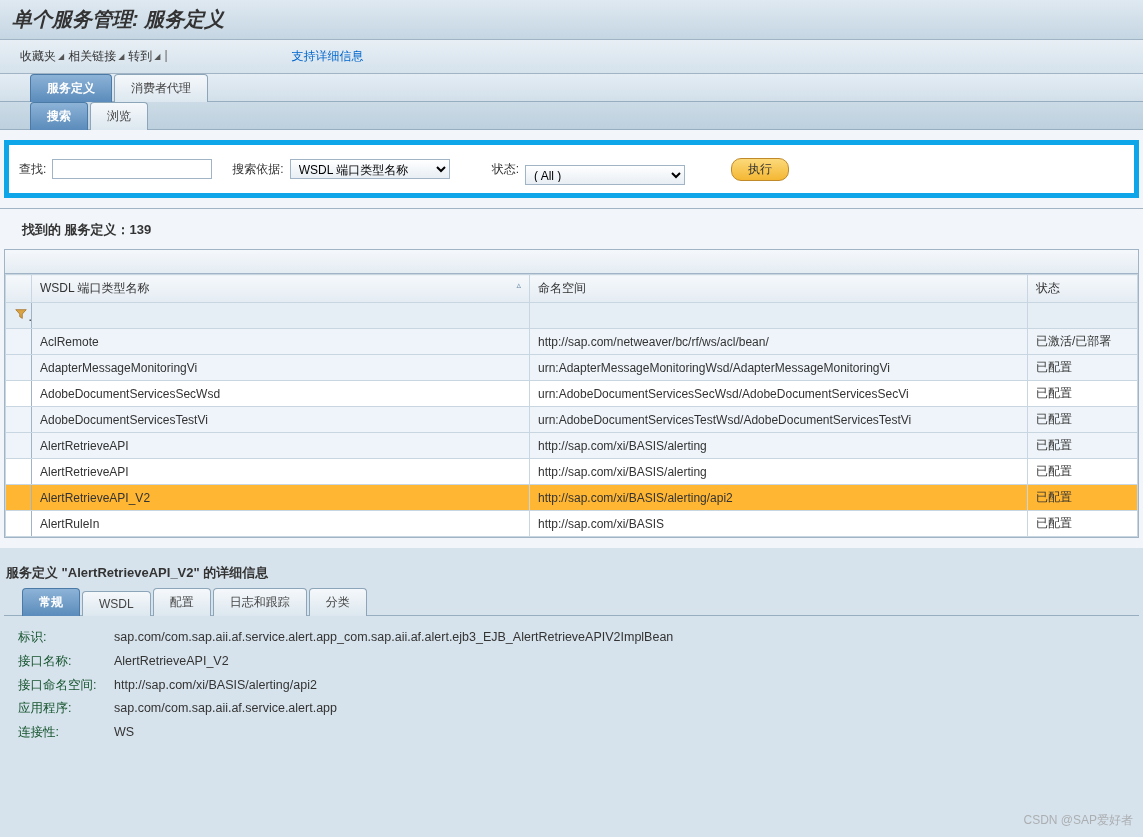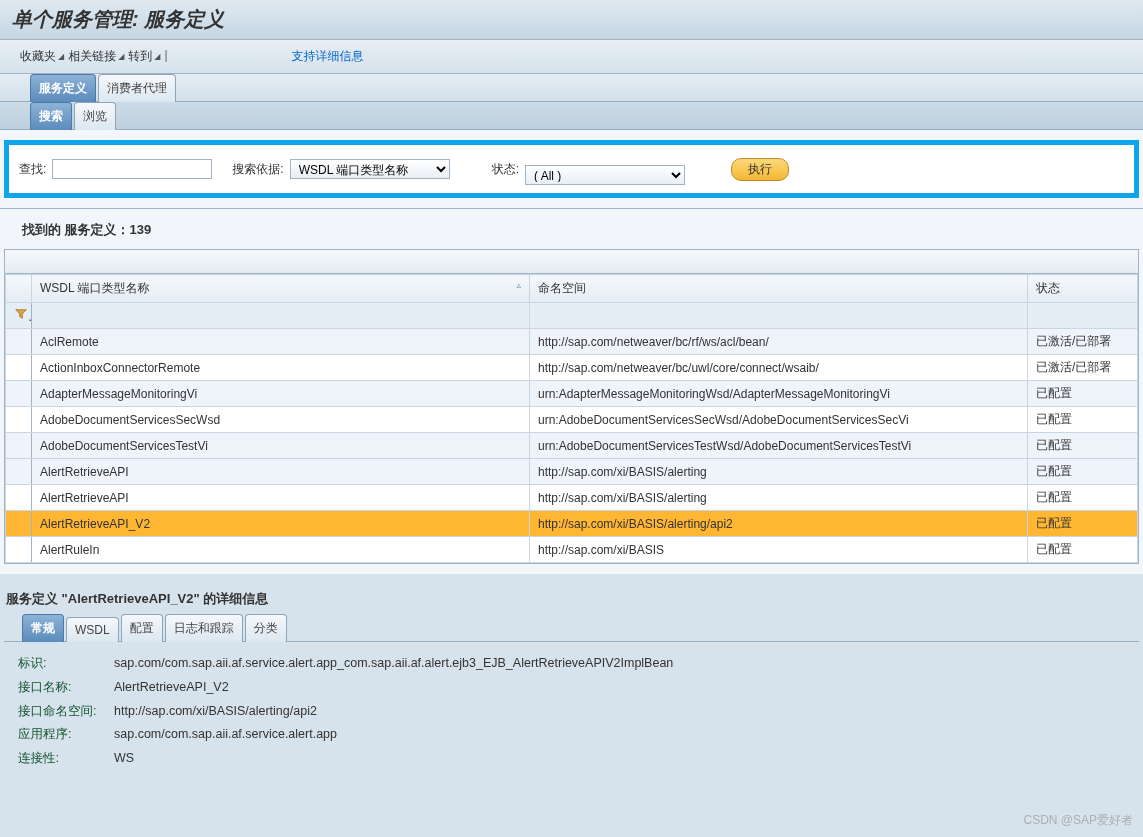--- a/index.html
+++ b/index.html
@@ -6,21 +6,21 @@
 body { font-family: Arial, "Microsoft YaHei", sans-serif; font-size: 12px; background: #d7e3ec; color: #333; width: 1143px; }
 .title-bar { background: linear-gradient(#dfe9f1, #c5d6e3); padding: 6px 12px; border-bottom: 1px solid #a0b4c5; }
 .title-bar h1 { font-size: 20px; font-style: italic; font-weight: bold; color: #333; }
 .menu-bar { background: linear-gradient(#e8eff5, #d5e2ec); padding: 8px 20px; border-bottom: 1px solid #a0b4c5; display: flex; gap: 4px; }
 .menu-item { color: #333; cursor: pointer; display: inline-flex; align-items: center; gap: 2px; }
 .menu-item.link { color: #0066cc; margin-left: 120px; }
 .menu-sep { color: #666; }
 .dropdown-arrow { font-size: 8px; color: #555; }
 .tab-strip { background: linear-gradient(#e4edf4, #d2dfea); padding: 0 30px; border-bottom: 1px solid #97adc0; display: flex; align-items: flex-end; height: 28px; }
 .tab-strip.sub { background: linear-gradient(#ccdbe6, #bdd0de); }
-.tab { padding: 5px 8px; background: linear-gradient(#f5f8fb, #dce7ef); border: 1px solid #8ca5b8; border-bottom: none; border-radius: 4px 4px 0 0; cursor: pointer; margin-right: 2px; color: #444; position: relative; top: 1px; }
+.tab { padding: 5px 16px; background: linear-gradient(#f5f8fb, #dce7ef); border: 1px solid #8ca5b8; border-bottom: none; border-radius: 4px 4px 0 0; cursor: pointer; margin-right: 2px; color: #444; position: relative; top: 1px; }
 .tab.active { background: linear-gradient(#8db3d7, #5a8bbb); color: #fff; font-weight: bold; border-color: #4a7aa5; }
 .search-panel { background: #f2f6fa; padding: 10px 4px; border-bottom: 1px solid #a0b4c5; }
 .search-row { background: #fff; border: 5px solid #0ea5e9; padding: 8px 10px; display: flex; align-items: center; gap: 6px; }
 .label { color: #333; }
 input[type=text], select { border: 1px solid #a0b4c5; padding: 2px 4px; height: 20px; font-size: 12px; background: #fff; }
 select { background: linear-gradient(#fff, #e8eef4); }
 .input-search { width: 160px; }
 .select-type { width: 160px; }
 .select-state { width: 160px; margin-right: 40px; margin-top: 12px; }
 .btn-exec { background: linear-gradient(#fbd97a, #f4b733); border: 1px solid #c08a2a; border-radius: 10px; padding: 2px 16px; cursor: pointer; font-size: 12px; color: #333; }
@@ -125,26 +125,20 @@
           <td></td>
         </tr>
       </thead>
       <tbody id="results-body">
           <tr class="zebra-alt">
             <td class="row-sel-cell"></td>
             <td>AclRemote</td>
             <td>http://sap.com/netweaver/bc/rf/ws/acl/bean/</td>
             <td>已激活/已部署</td>
           </tr>
-          <tr class="zebra">
-            <td class="row-sel-cell"></td>
-            <td>ActionInboxConnectorRemote</td>
-            <td>http://sap.com/netweaver/bc/uwl/core/connect/wsaib/</td>
-            <td>已激活/已部署</td>
-          </tr>
           <tr class="zebra-alt">
             <td class="row-sel-cell"></td>
             <td>AdapterMessageMonitoringVi</td>
             <td>urn:AdapterMessageMonitoringWsd/AdapterMessageMonitoringVi</td>
             <td>已配置</td>
           </tr>
           <tr class="zebra">
             <td class="row-sel-cell"></td>
             <td>AdobeDocumentServicesSecWsd</td>
             <td>urn:AdobeDocumentServicesSecWsd/AdobeDocumentServicesSecVi</td>

